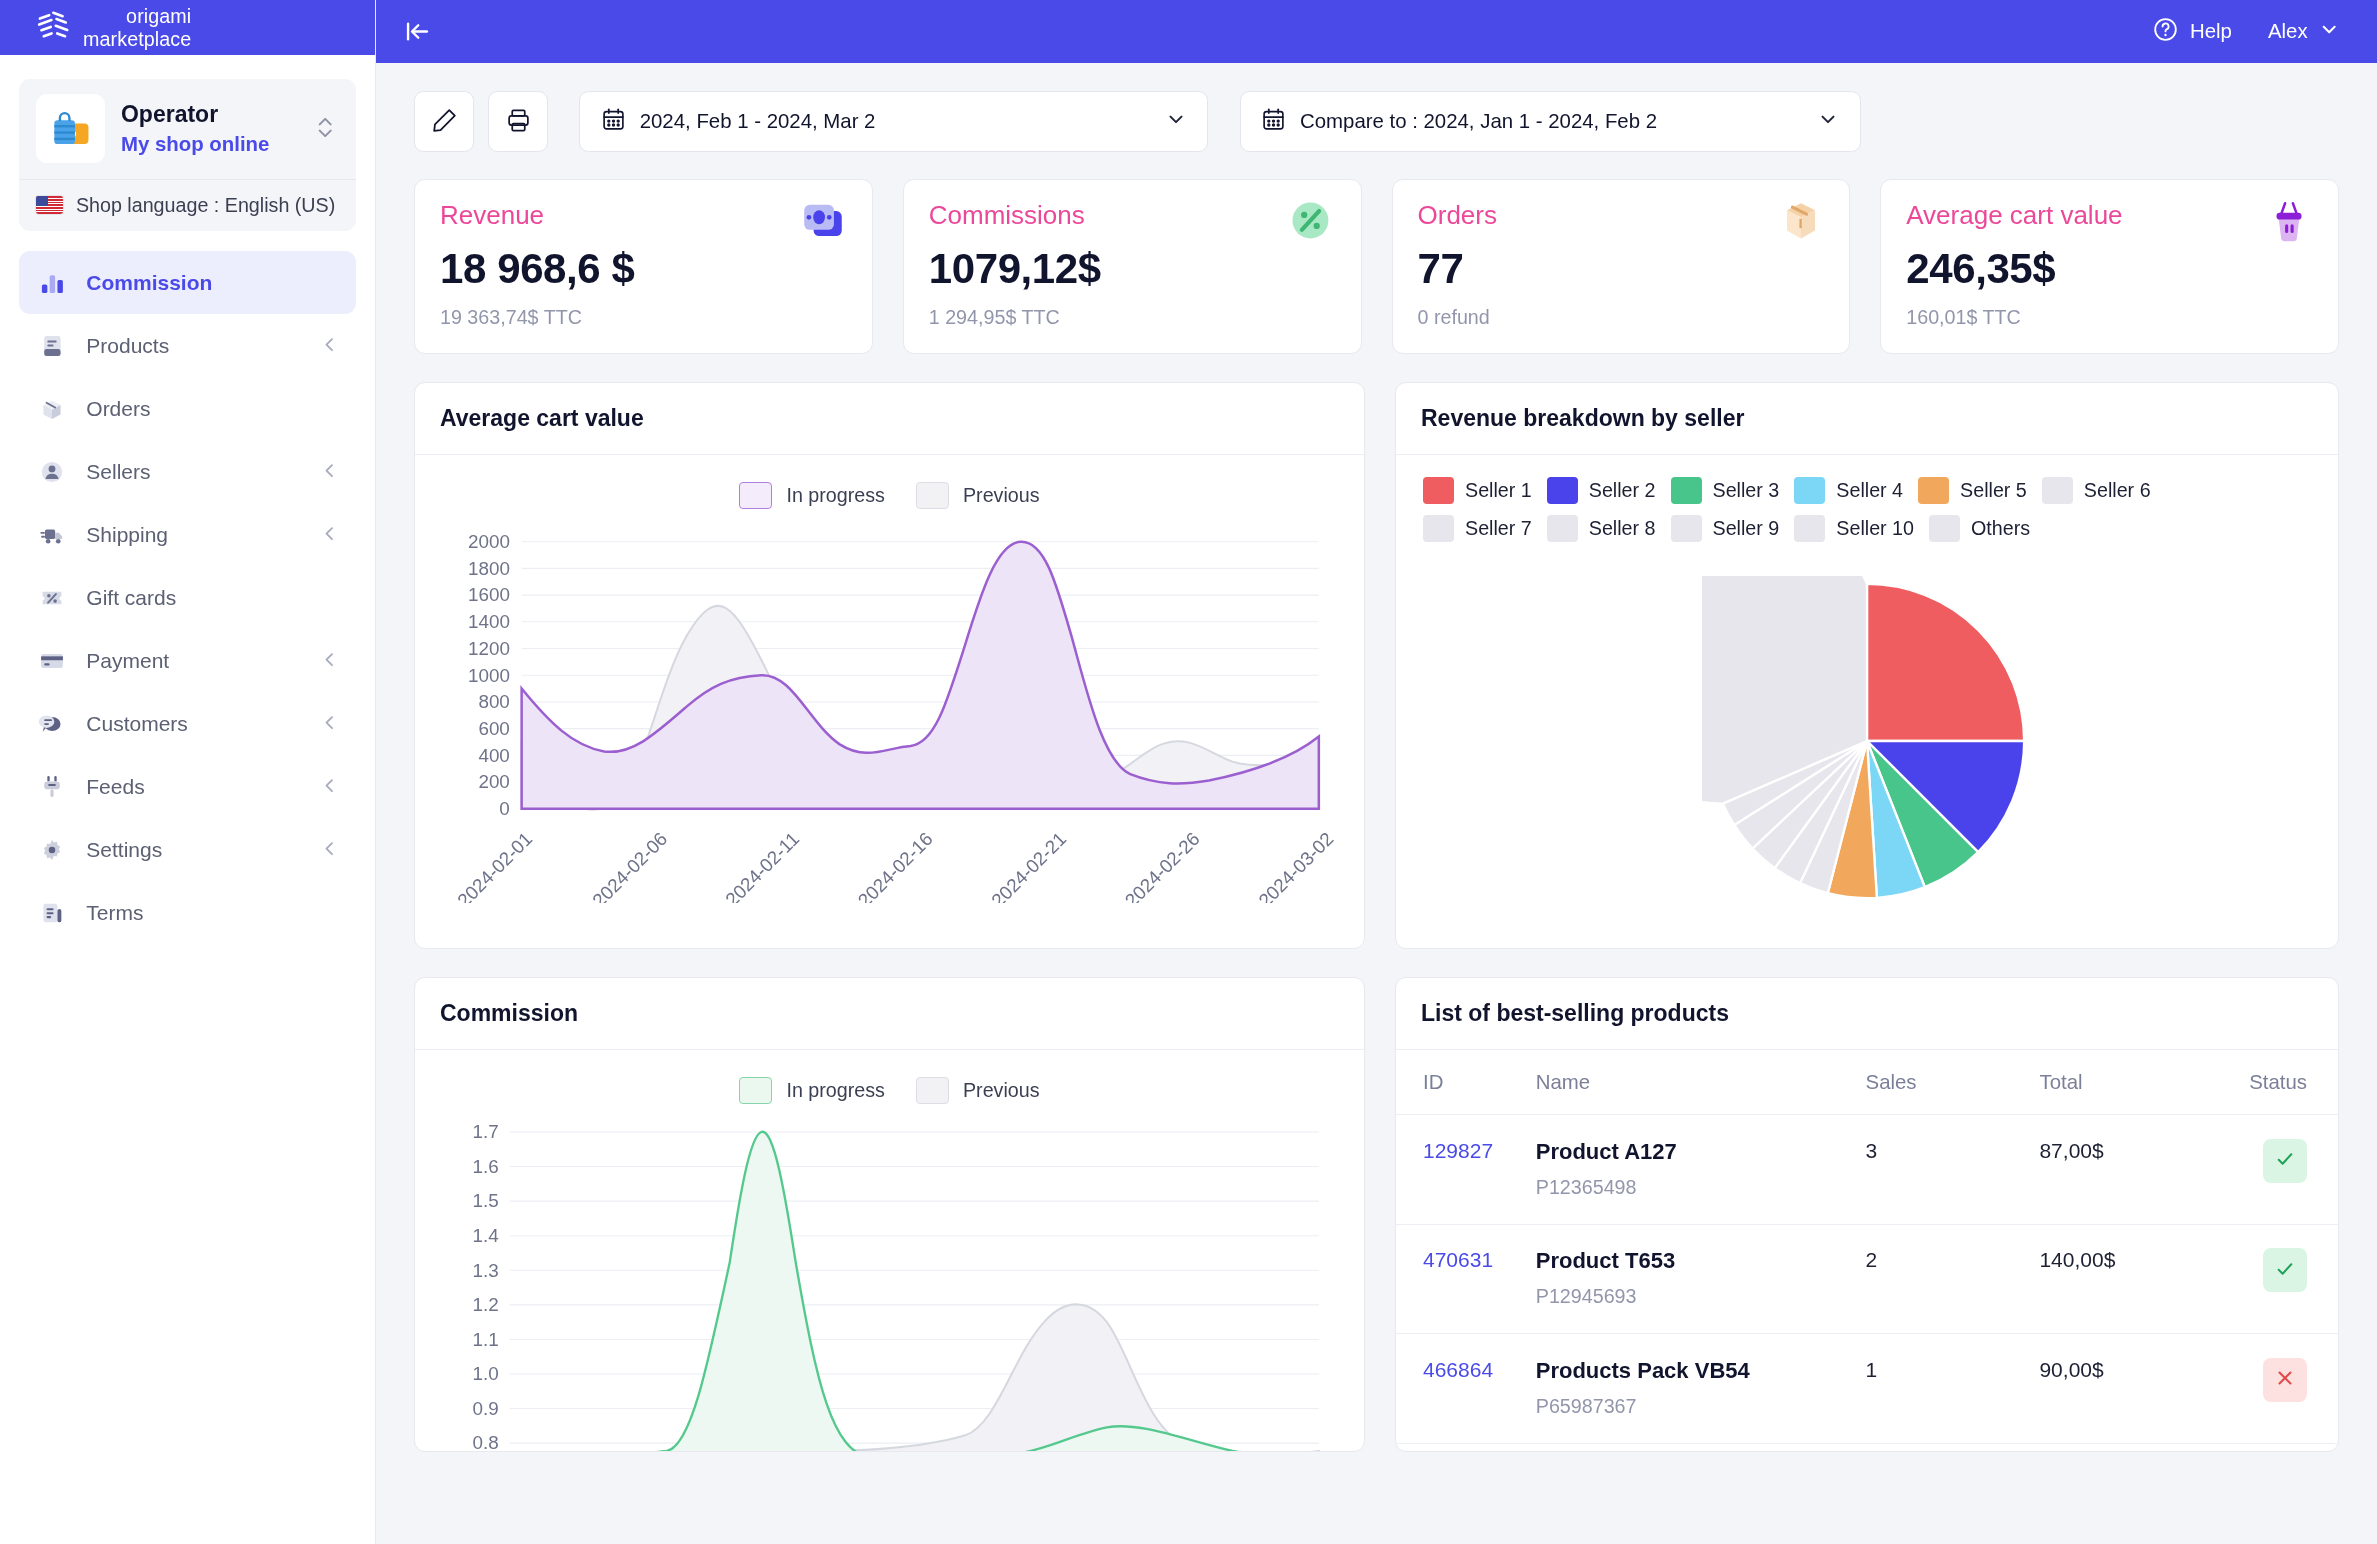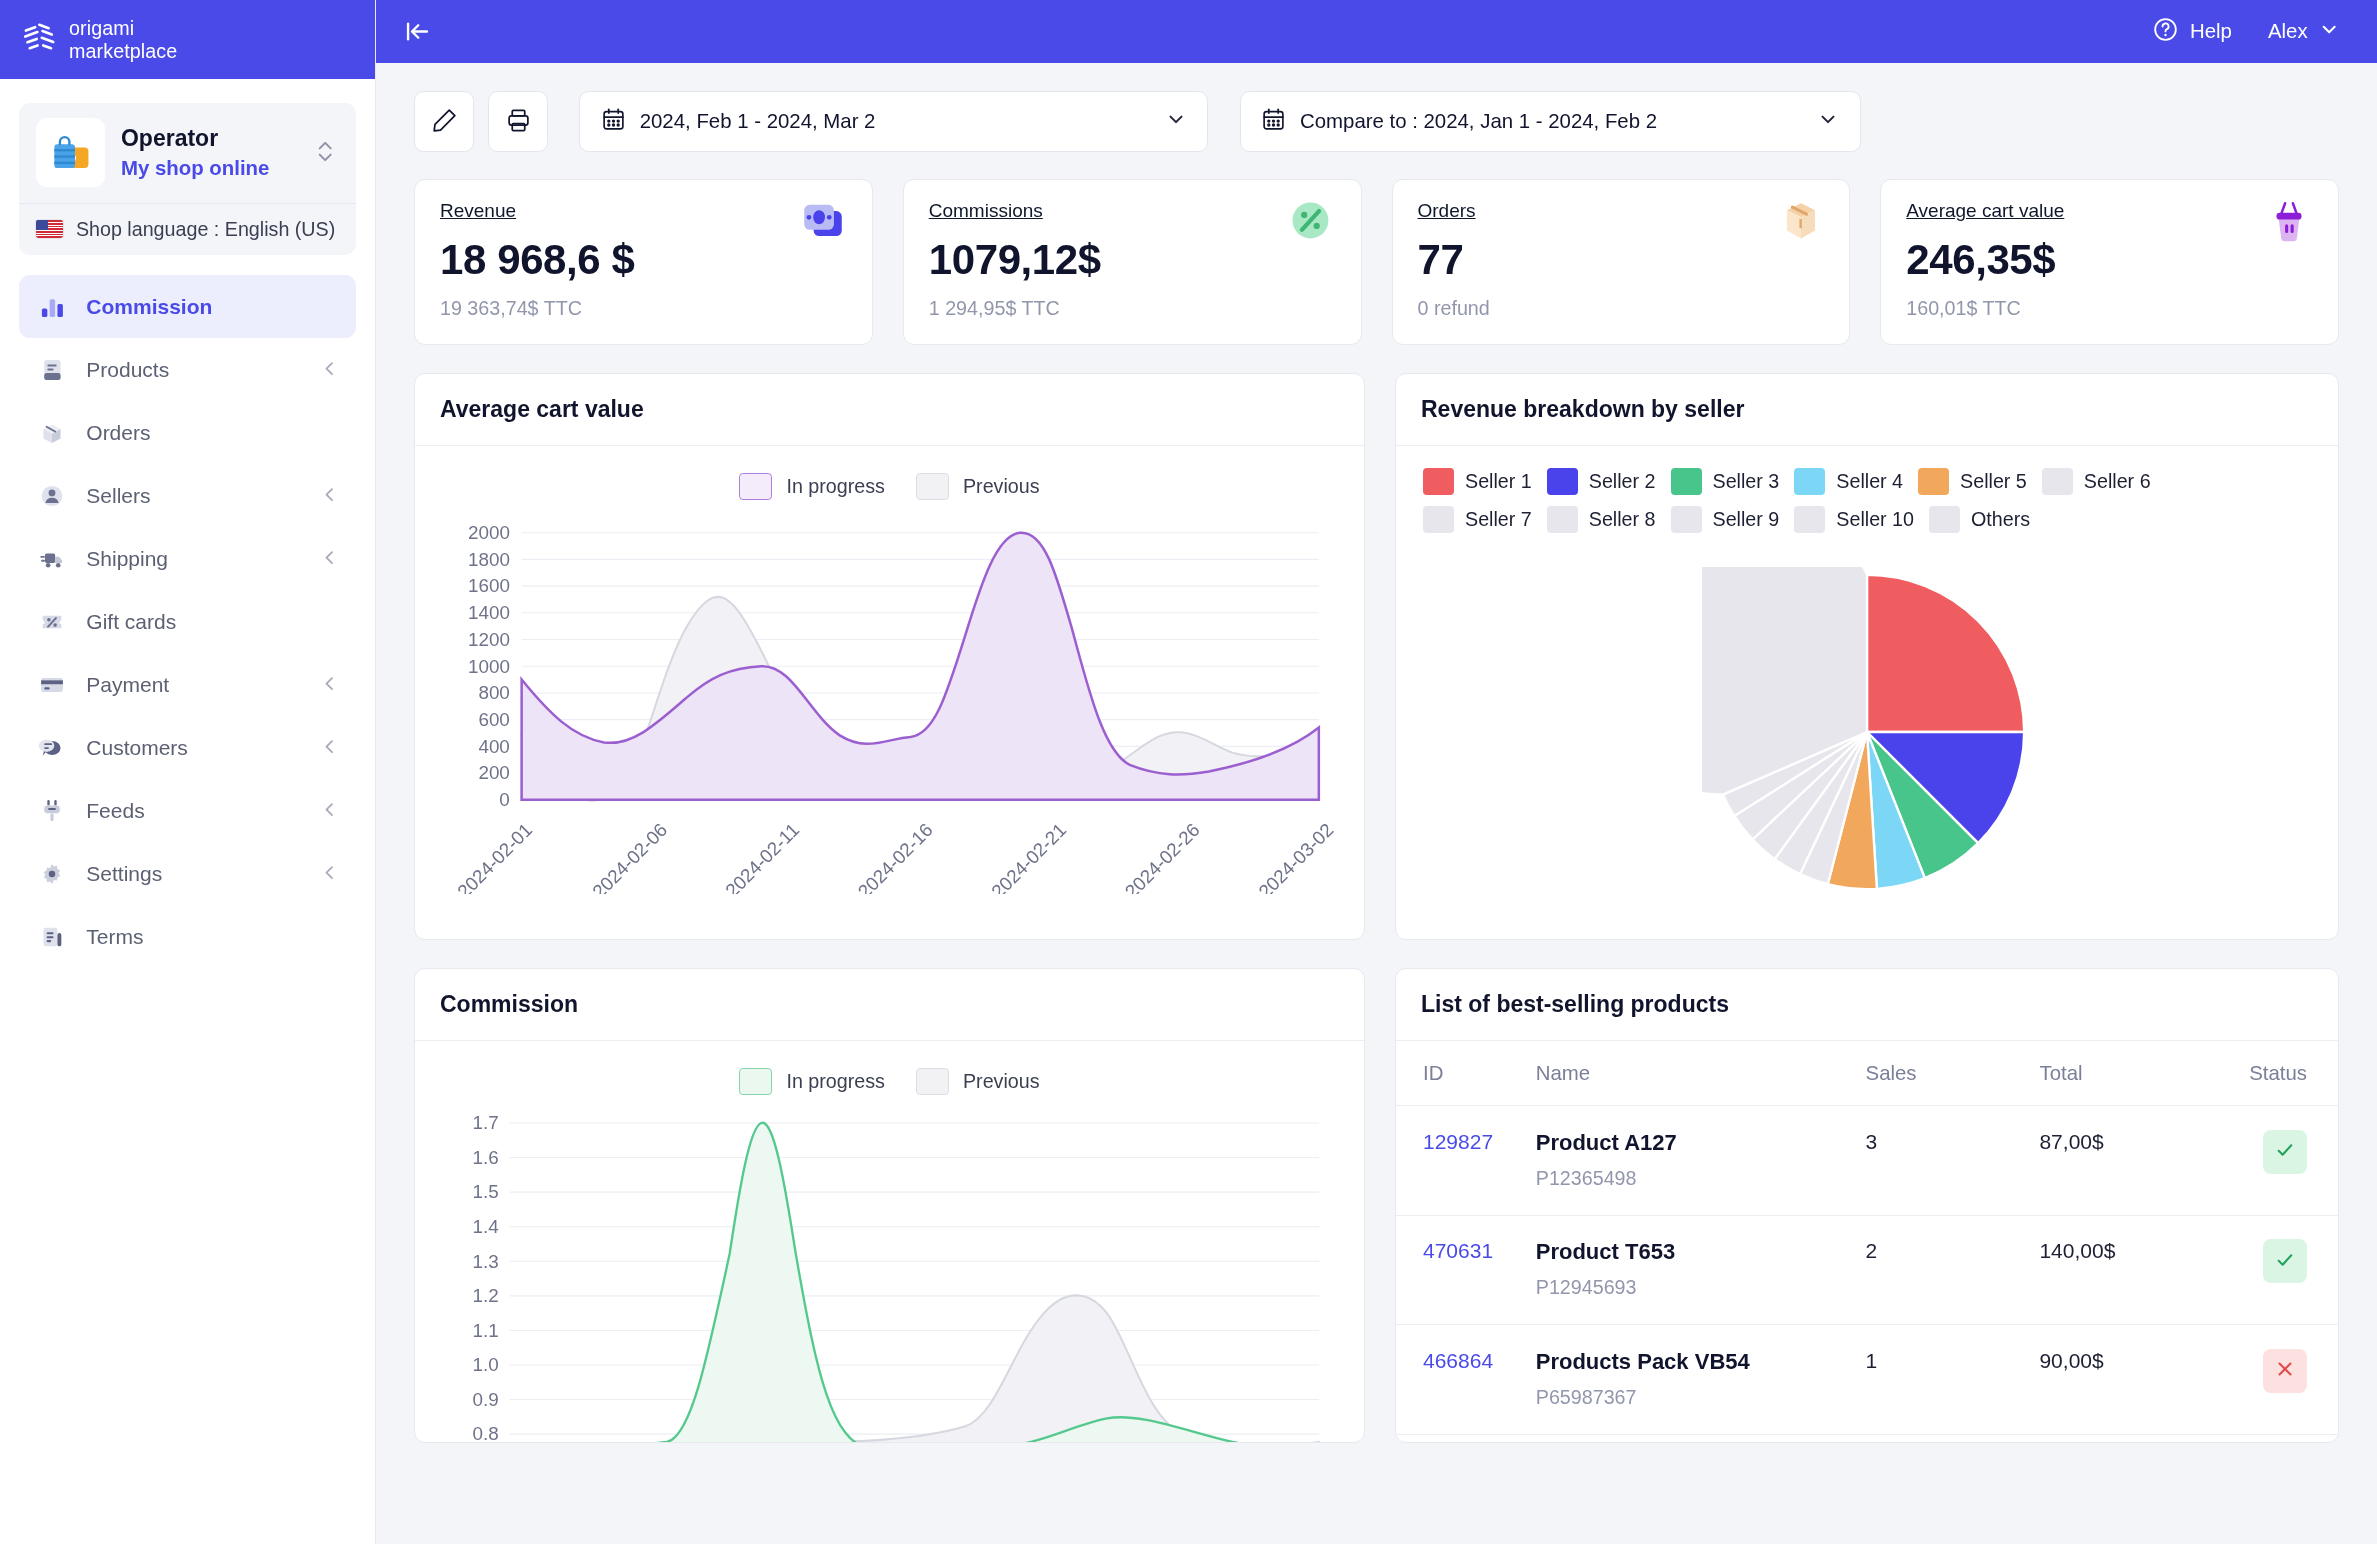--- a/index.html
+++ b/index.html
@@ -12,23 +12,24 @@
   .app { display: flex; width: 2377px; height: 1544px; }
 
   
   .sidebar {
     width: 376px; flex: 0 0 376px;
     background: #ffffff;
     border-right: 0.8px solid #e8e9ee;
     display: flex; flex-direction: column;
   }
   .brand {
-    height: 79px; background: #4a4ae8;
+    height: 55px; background: #4a4ae8;
     display: flex; align-items: center;
-    padding-left: 22px;
+    padding-left: 36px;
+    text-align: right;
   }
   .brand-logo { display: flex; align-items: center; gap: 11px; }
   .brand-mark { width: 36px; height: 36px; flex: 0 0 36px; }
   .brand-text {
     color: #fff; font-size: 19.7px; line-height: 1.12;
     font-weight: 400; letter-spacing: 0.1px;
   }
   .shop-box {
     margin: 23.6px 19px 0 19px;
     background: #f4f5f8; border-radius: 11px;
@@ -114,21 +115,21 @@
   .chev-d { flex: 0 0 auto; color: #22253a; }
 
   
   .kpis { display: flex; gap: 30px; margin-bottom: 28px; }
   .kpi {
     flex: 1 1 0; background: #fff;
     border: 0.8px solid #e8e9ee; border-radius: 11px;
     padding: 20.4px 25px 23.6px 25px;
     position: relative; min-width: 0;
   }
-  .kpi-label { font-size: 19px; color: #0f172a; text-decoration: underline; }
+  .kpi-label { font-size: 26px; color: #ec4899; }
   .kpi-value { font-size: 42px; font-weight: 700; color: #11142d; margin-top: 14px; letter-spacing: -0.4px; }
   .kpi-sub { font-size: 19.7px; color: #9296ab; margin-top: 12.6px; }
   .kpi-icon { position: absolute; right: 23.6px; top: 20.4px; width: 50px; height: 44px; }
 
   
   .row { display: flex; gap: 30px; margin-bottom: 28px; }
   .panel {
     background: #fff; border: 0.8px solid #e8e9ee;
     border-radius: 11px; overflow: hidden; min-width: 0;
   }

